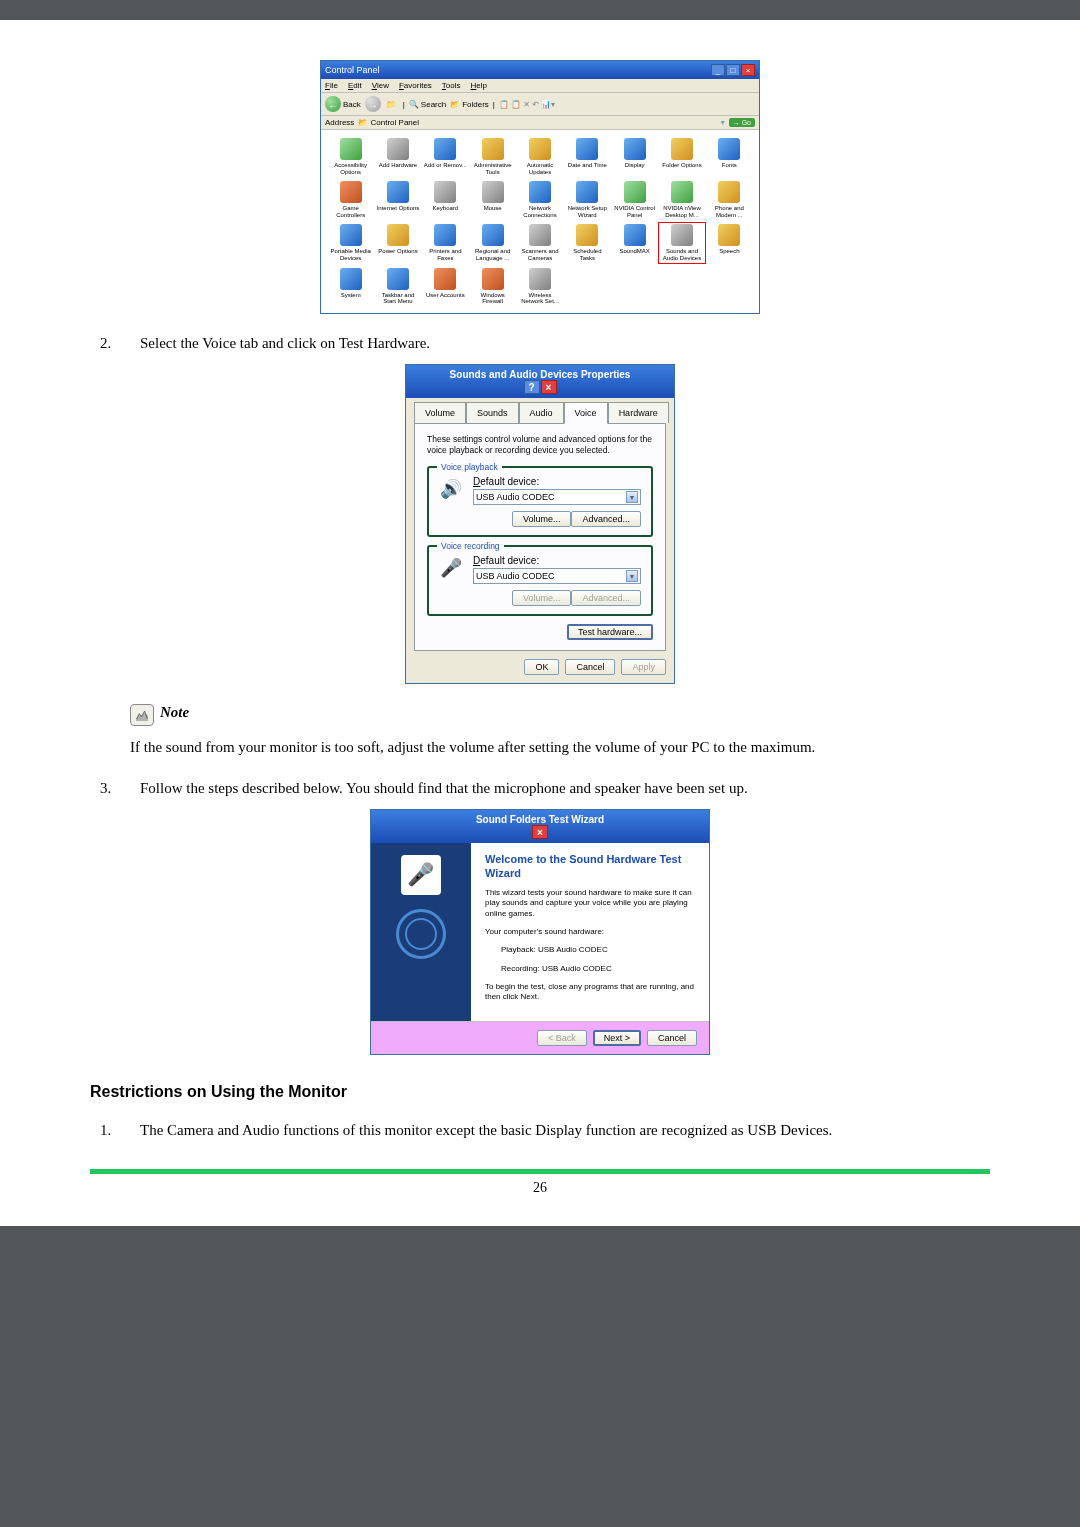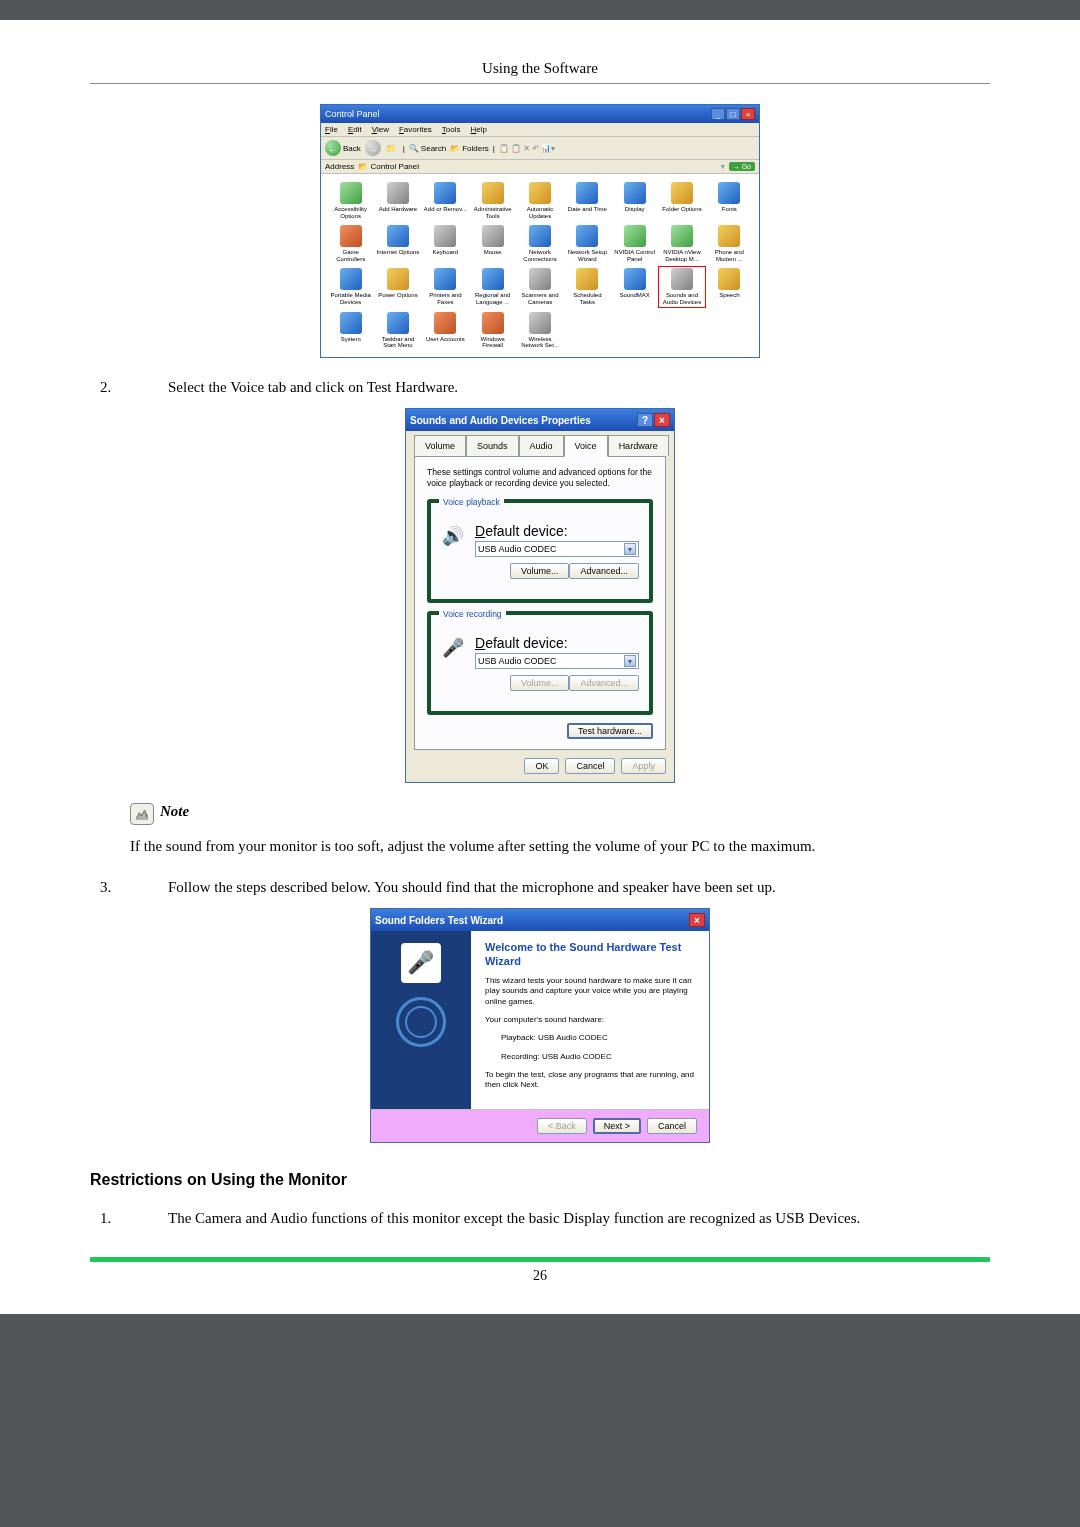--- a/index.html
+++ b/index.html
@@ -62,56 +62,57 @@
     .cp-item.highlighted { outline: 1px solid red; outline-offset: 1px; }
     .cp-icon { width: 22px; height: 22px; background: linear-gradient(135deg, #6ab0f0, #2060c0); border-radius: 3px; display: flex; align-items: center; justify-content: center; font-size: 12px; }
     .cp-icon.c1 { background: linear-gradient(135deg, #a0e0a0, #40a040); }
     .cp-icon.c2 { background: linear-gradient(135deg, #f0d060, #d09020); }
     .cp-icon.c3 { background: linear-gradient(135deg, #d0d0d0, #808080); }
     .cp-icon.c4 { background: linear-gradient(135deg, #f09060, #c05020); }
     
     
     .instruction { display: flex; margin: 18px 0 10px 10px; font-size: 15px; line-height: 1.5; }
     .instruction .num { width: 40px; flex-shrink: 0; }
-    .instruction .txt { flex: 1; text-align: justify; margin-left: 28px; }
+    .instruction .txt { flex: 1; text-align: justify; }
     
     
     .dlg {
       width: 270px;
       margin: 8px auto 18px;
       border: 1px solid #3a6ea5;
       background: #ece9d8;
       font-family: Tahoma, sans-serif;
       font-size: 9px;
     }
     .dlg-titlebar {
       background: linear-gradient(to bottom, #3c7fe0, #1c4db4);
       color: white;
       padding: 4px 4px;
       display: flex;
       justify-content: space-between;
       align-items: center;
       font-size: 10px;
       font-weight: bold;
+      flex-direction: column;
     }
     .dlg-ctl { display: flex; gap: 1px; }
     .dlg-ctl .help-btn { width: 16px; height: 14px; background: #5a8de0; border: 1px solid #2a5da0; color: white; display: flex; align-items: center; justify-content: center; }
     .dlg-ctl .close-btn { width: 16px; height: 14px; background: #e04040; border: 1px solid #a02020; color: white; display: flex; align-items: center; justify-content: center; }
     .dlg-body { padding: 4px 8px 8px; }
     .tabs { display: flex; }
     .tab { padding: 5px 10px; border: 1px solid #919b9c; border-bottom: none; background: #f5f5f0; font-size: 9px; }
     .tab.active { background: #fcfcfe; border-bottom: 1px solid #fcfcfe; margin-bottom: -1px; z-index: 1; position: relative; }
     .tab-content { border: 1px solid #919b9c; background: #fcfcfe; padding: 10px 12px; }
     .desc { font-size: 8.5px; margin-bottom: 10px; line-height: 1.3; }
-    .fieldset { border: 4px solid #14532d; border-radius: 3px; padding: 20px 10px; margin-bottom: 8px; position: relative; }
+    .fieldset { border: 2px solid #14532d; border-radius: 3px; padding: 8px 10px; margin-bottom: 8px; position: relative; }
     .fieldset-legend { position: absolute; top: -6px; left: 8px; background: #fcfcfe; padding: 0 4px; color: #1c4db4; font-size: 8.5px; }
     .device-row { display: flex; align-items: flex-start; gap: 8px; }
     .device-icon { width: 26px; height: 26px; flex-shrink: 0; display: flex; align-items: center; justify-content: center; font-size: 18px; }
     .device-info { flex: 1; }
-    .device-label { font-size: 14px; margin-bottom: 2px; text-decoration: underline; text-decoration-color: transparent; }
+    .device-label { font-size: 10px; margin-bottom: 2px; text-decoration: underline; text-decoration-color: transparent; }
     .device-label::first-letter { text-decoration: underline; }
     .device-select { width: 100%; border: 1px solid #7f9db9; background: white; padding: 1px 2px; font-size: 9px; display: flex; justify-content: space-between; align-items: center; }
     .device-select .dd { width: 12px; height: 12px; background: linear-gradient(#e6eefc,#abc4eb); border: 1px solid #7f9db9; display: flex; align-items: center; justify-content: center; font-size: 7px; color: #4d6185; }
     .btn-row { display: flex; justify-content: flex-end; margin-top: 6px; }
     .xp-btn { border: 1px solid #7f9db9; background: linear-gradient(#fff, #ece9d8); padding: 2px 10px; font-size: 9px; border-radius: 2px; }
     .xp-btn.disabled { color: #a0a097; }
     .xp-btn.default { border: 2px solid #4d6ea5; padding: 1px 9px; }
     .dlg-footer { display: flex; justify-content: flex-end; gap: 6px; padding-top: 8px; }
     
     
@@ -143,21 +144,20 @@
     
     
     .section-h { font-family: Arial, sans-serif; font-weight: bold; font-size: 16px; margin: 18px 0 12px; }
     
     .page-footer { border-top: 5px solid #22c55e; margin-top: 28px; padding-top: 6px; text-align: center; font-size: 14px; }
   </style>
 </head>
 <body>
 
 <div class="page">
-  <div class="page-header">Using the Software</div>
 
   <div class="cp-window">
     <div class="cp-titlebar">
       <span>Control Panel</span>
       <div class="cp-winbtns">
         <div class="cp-winbtn">_</div>
         <div class="cp-winbtn">□</div>
         <div class="cp-winbtn close">×</div>
       </div>
     </div>

